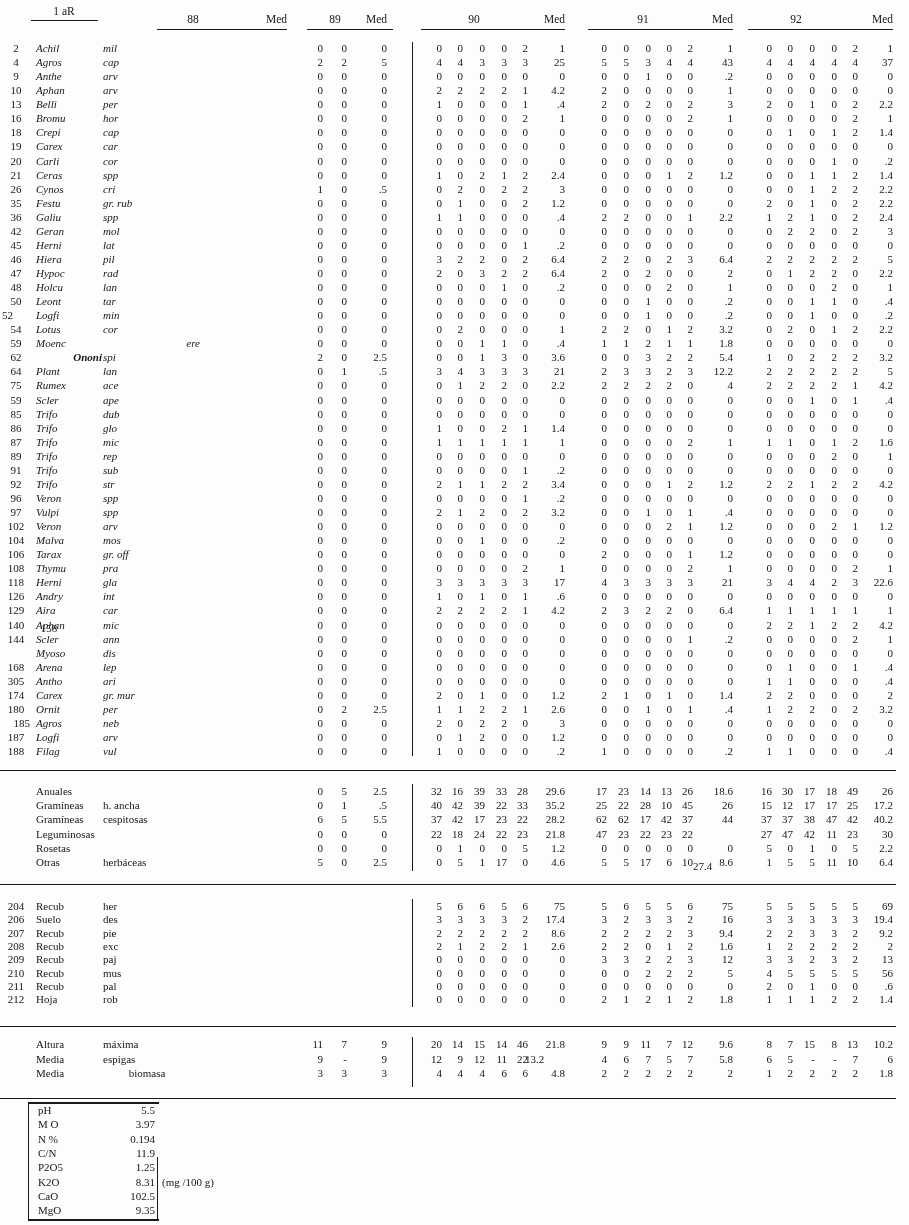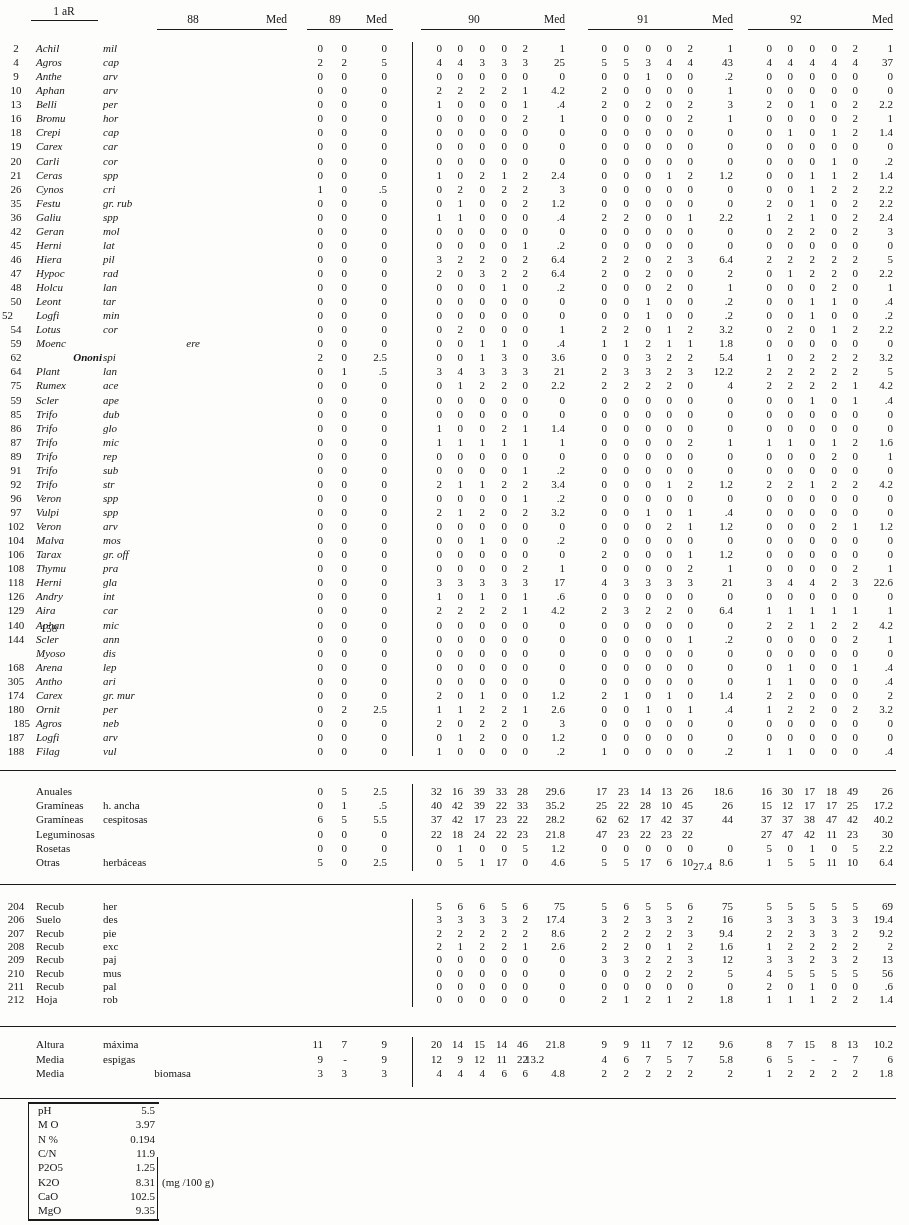--- a/index.html
+++ b/index.html
@@ -1600,21 +1600,21 @@
       <span class="cell" style="left: 646px; top: 1052.5px; width: 26px; text-align: right;">5</span>
       <span class="cell" style="left: 667px; top: 1052.5px; width: 26px; text-align: right;">7</span>
       <span class="cell" style="left: 693px; top: 1052.5px; width: 40px; text-align: right;">5.8</span>
       <span class="cell" style="left: 746px; top: 1052.5px; width: 26px; text-align: right;">6</span>
       <span class="cell" style="left: 767px; top: 1052.5px; width: 26px; text-align: right;">5</span>
       <span class="cell" style="left: 789px; top: 1052.5px; width: 26px; text-align: right;">-</span>
       <span class="cell" style="left: 811px; top: 1052.5px; width: 26px; text-align: right;">-</span>
       <span class="cell" style="left: 832px; top: 1052.5px; width: 26px; text-align: right;">7</span>
       <span class="cell" style="left: 853px; top: 1052.5px; width: 40px; text-align: right;">6</span>
       <span class="cell" style="left: 36px; top: 1067px; width: 66px; text-align: left;">Media</span>
-      <span class="cell" style="left: 103px; top: 1067px; width: 88px; text-align: right;">biomasa</span>
+      <span class="cell" style="left: 103px; top: 1067px; width: 88px; text-align: center;">biomasa</span>
       <span class="cell" style="left: 297px; top: 1067px; width: 26px; text-align: right;">3</span>
       <span class="cell" style="left: 321px; top: 1067px; width: 26px; text-align: right;">3</span>
       <span class="cell" style="left: 347px; top: 1067px; width: 40px; text-align: right;">3</span>
       <span class="cell" style="left: 416px; top: 1067px; width: 26px; text-align: right;">4</span>
       <span class="cell" style="left: 437px; top: 1067px; width: 26px; text-align: right;">4</span>
       <span class="cell" style="left: 459px; top: 1067px; width: 26px; text-align: right;">4</span>
       <span class="cell" style="left: 481px; top: 1067px; width: 26px; text-align: right;">6</span>
       <span class="cell" style="left: 502px; top: 1067px; width: 26px; text-align: right;">6</span>
       <span class="cell" style="left: 525px; top: 1067px; width: 40px; text-align: right;">4.8</span>
       <span class="cell" style="left: 581px; top: 1067px; width: 26px; text-align: right;">2</span>

